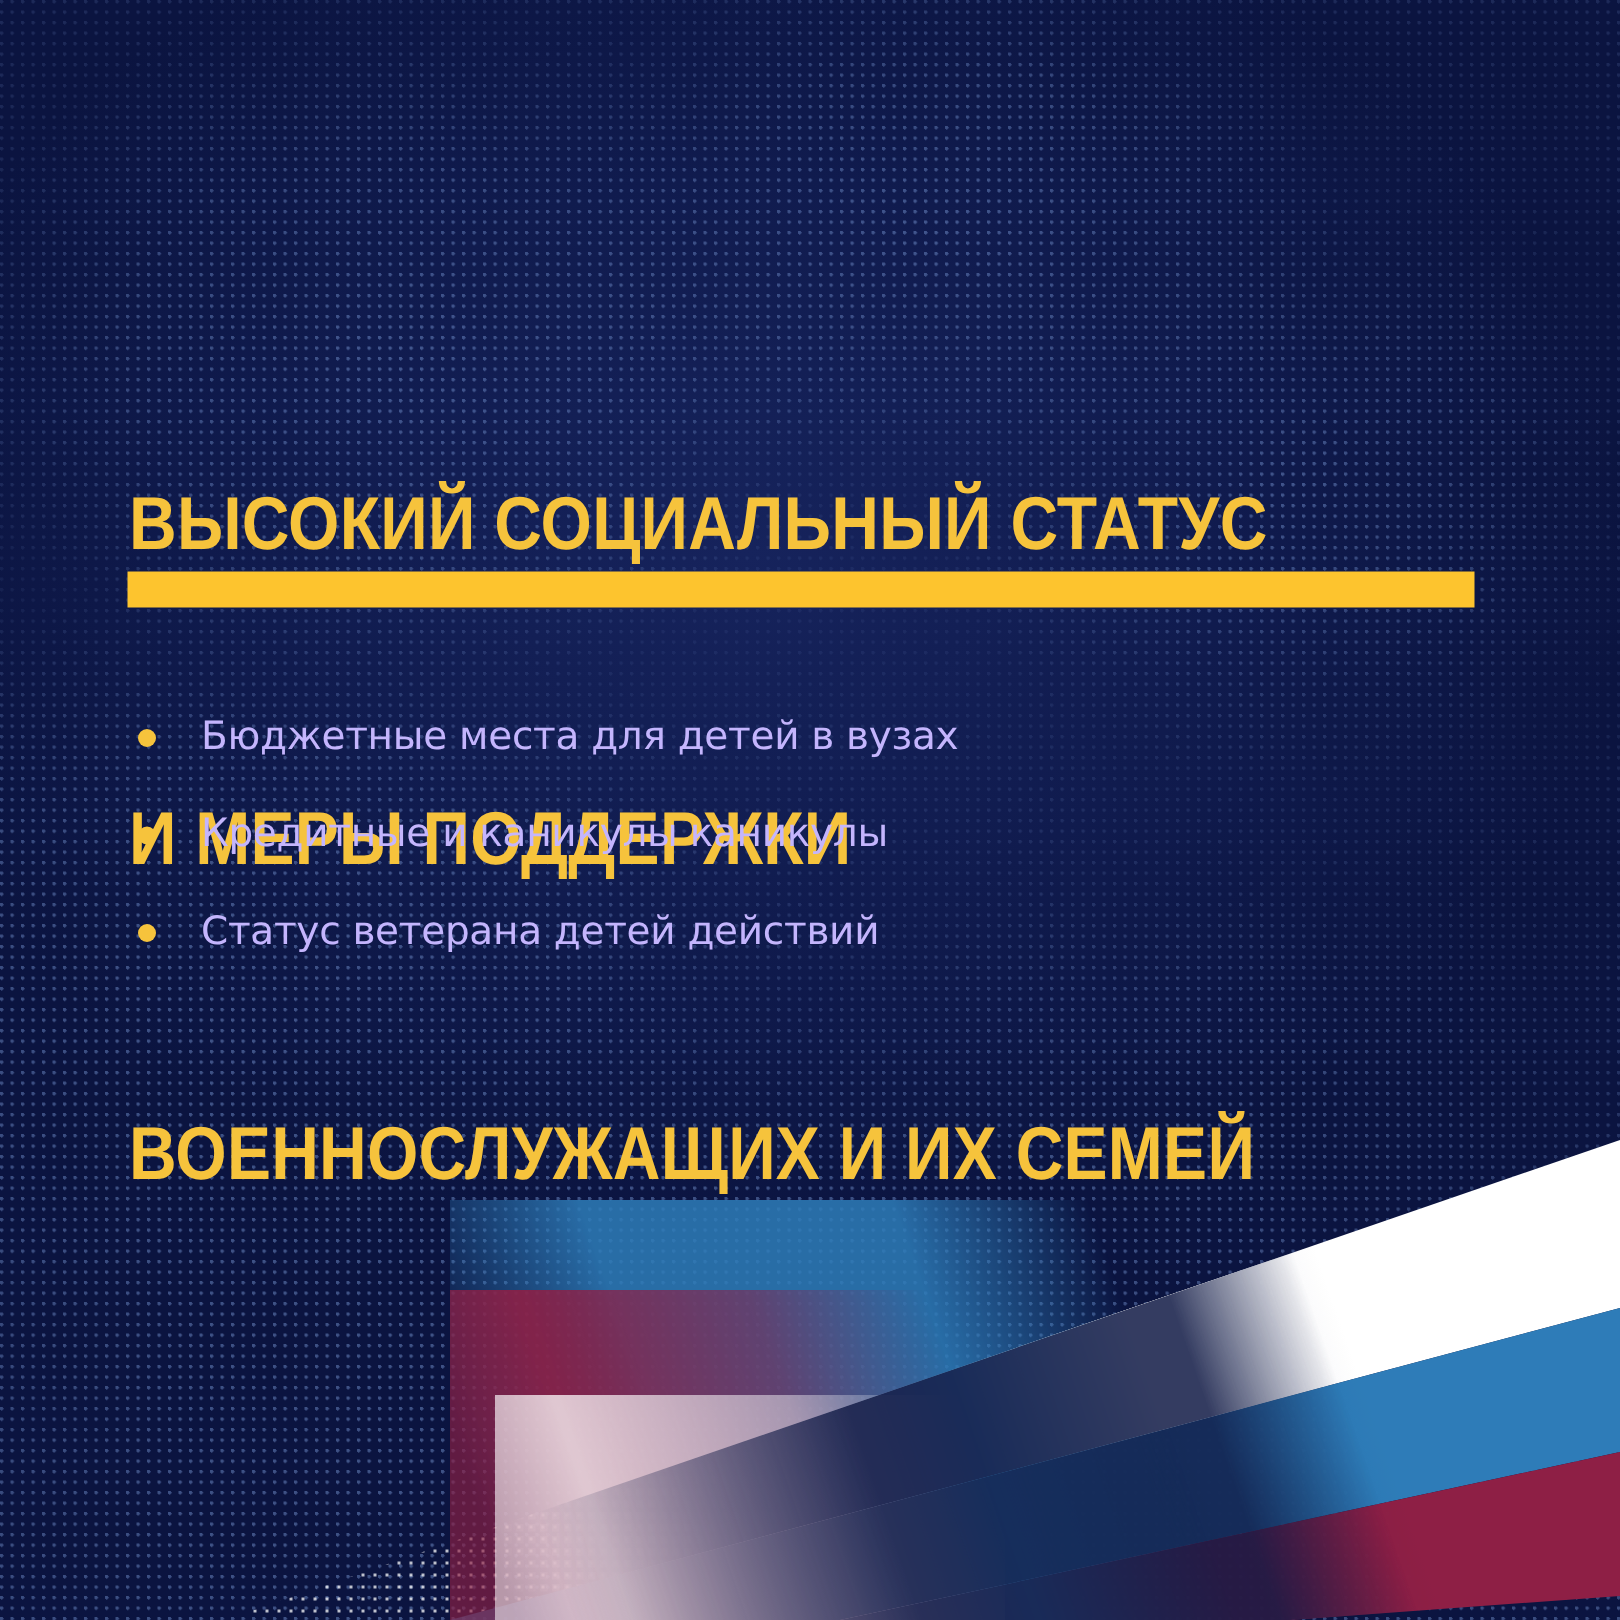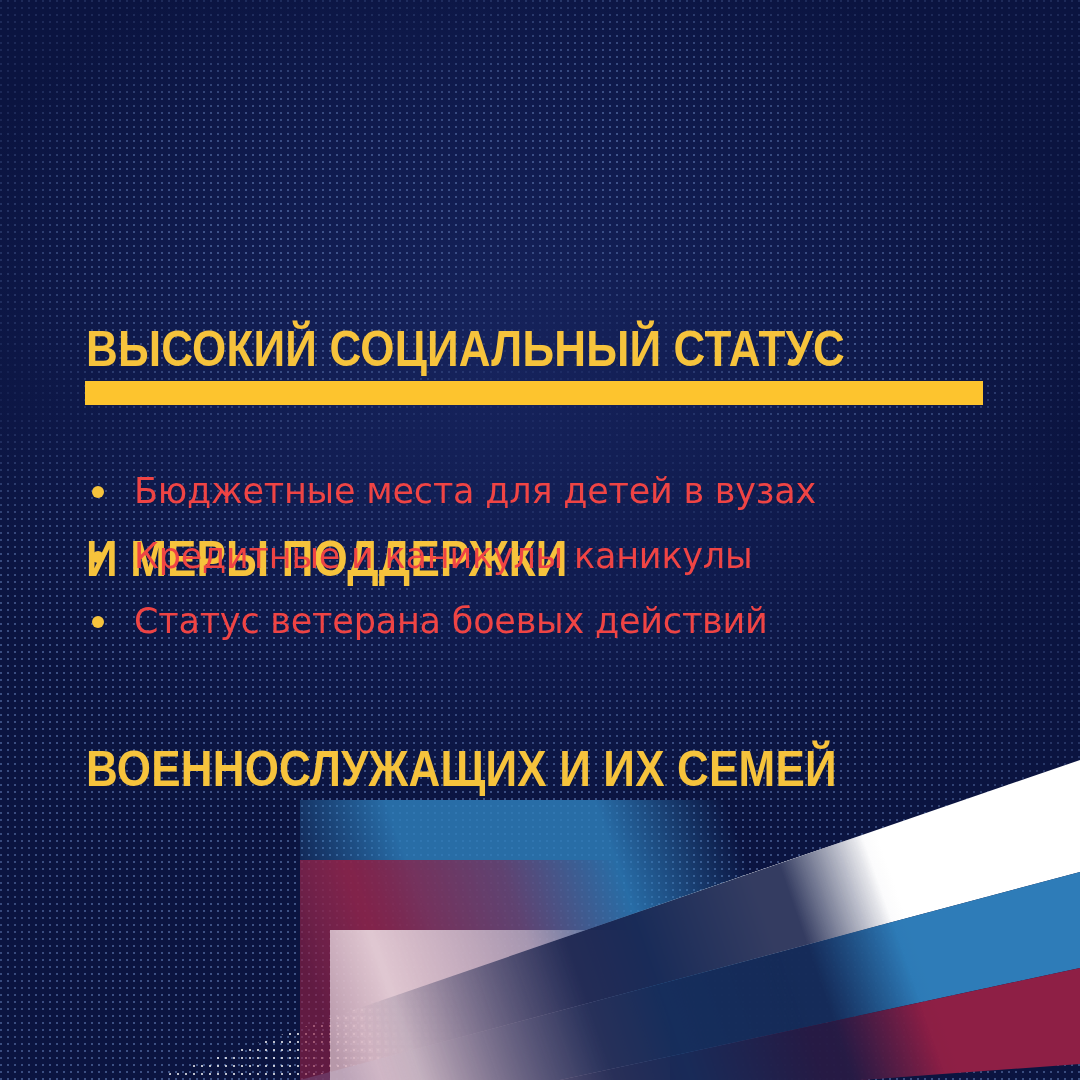--- a/index.html
+++ b/index.html
@@ -89,24 +89,24 @@
     position:absolute;
     left:86px;top:470px;
     width:960px;
     list-style:none;
     margin:0;padding:0;
   }
   .bullet{
     position:relative;
     padding-left:48px;
     margin:0 0 22px 0;
-    color:#ef4444;
+    color:#c4b5fd;
     font-family:"DejaVu Sans", sans-serif;
     font-weight:400;
-    font-size:35px;
+    font-size:26px;
     line-height:43px;
     letter-spacing:-0.2px;
   }
   .bullet:last-child{margin-bottom:0;}
   .bullet-dot{
     position:absolute;
     left:6px;top:16px;
     width:12px;height:12px;
     border-radius:50%;
     background:#F6C33C;
@@ -274,18 +274,18 @@
       <li class="bullet">
         <span class="bullet-dot"></span>
         <span class="bullet-text">Бюджетные места для детей в вузах</span>
       </li>
       <li class="bullet">
         <span class="bullet-dot"></span>
         <span class="bullet-text">Кредитные и каникулы каникулы</span>
       </li>
       <li class="bullet">
         <span class="bullet-dot"></span>
-        <span class="bullet-text">Статус ветерана боевых действий</span>
+        <span class="bullet-text">Статус ветерана детей действий</span>
       </li>
     </ul>
 
   </div>
 </div>
 
 </body></html>

